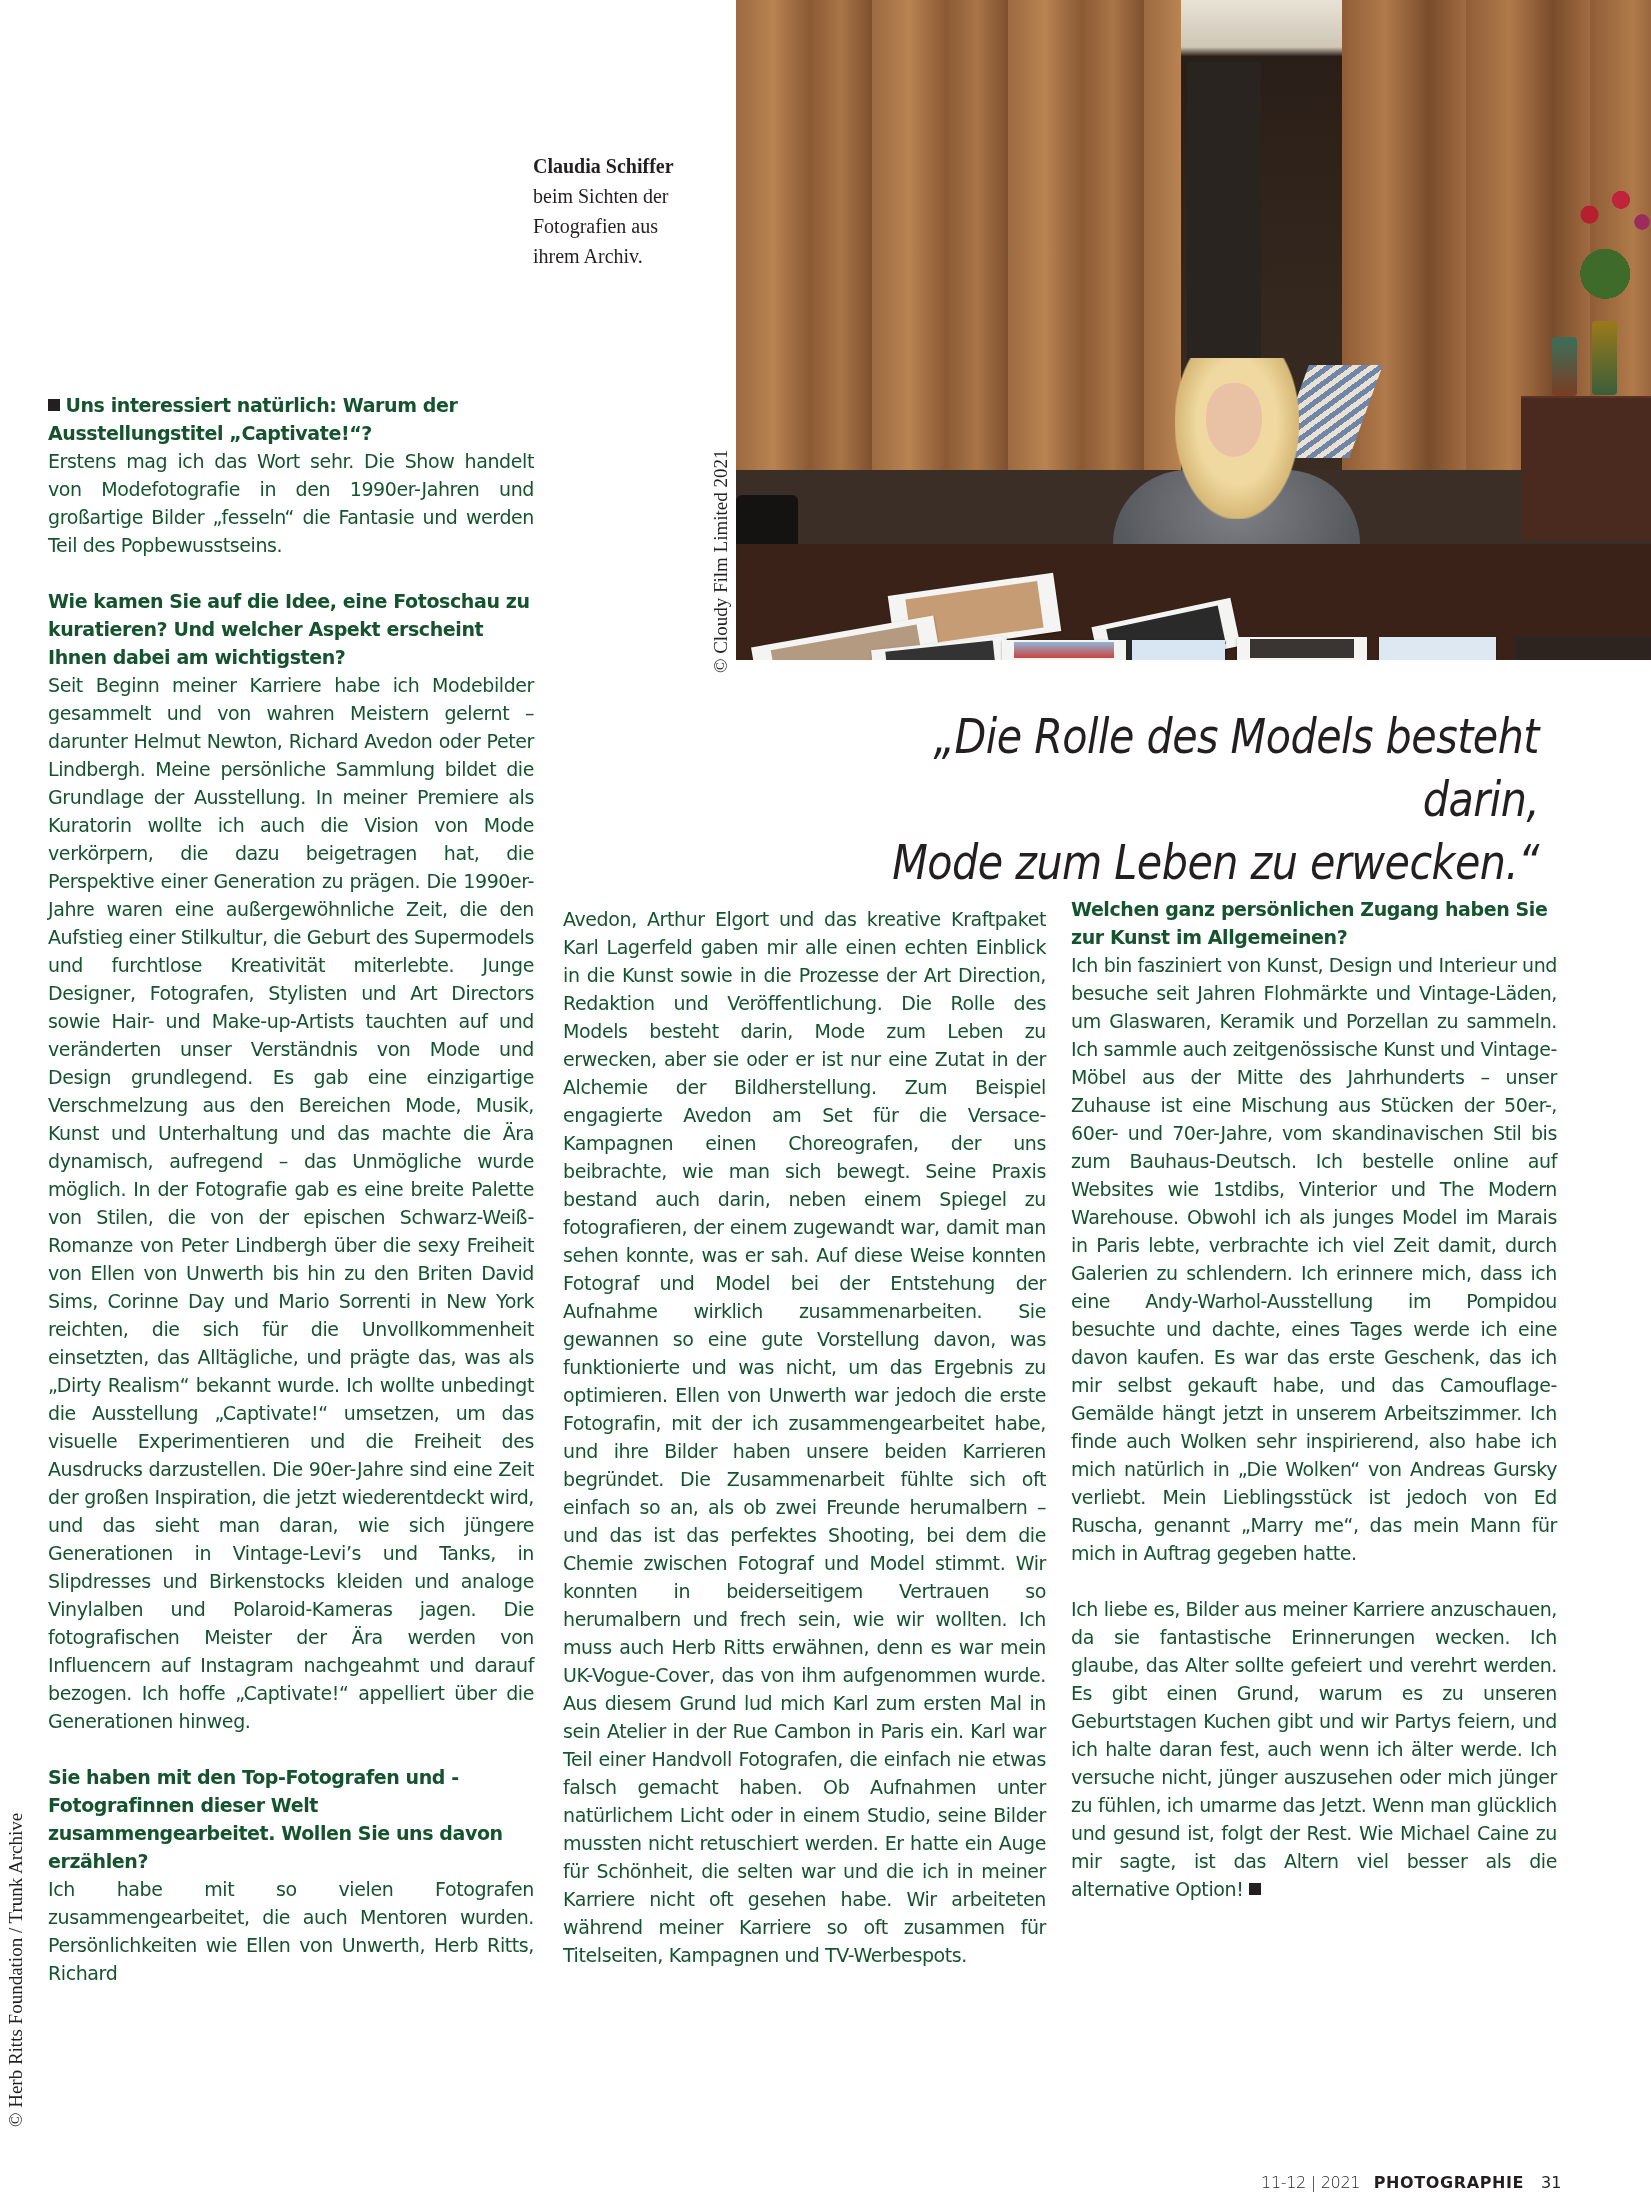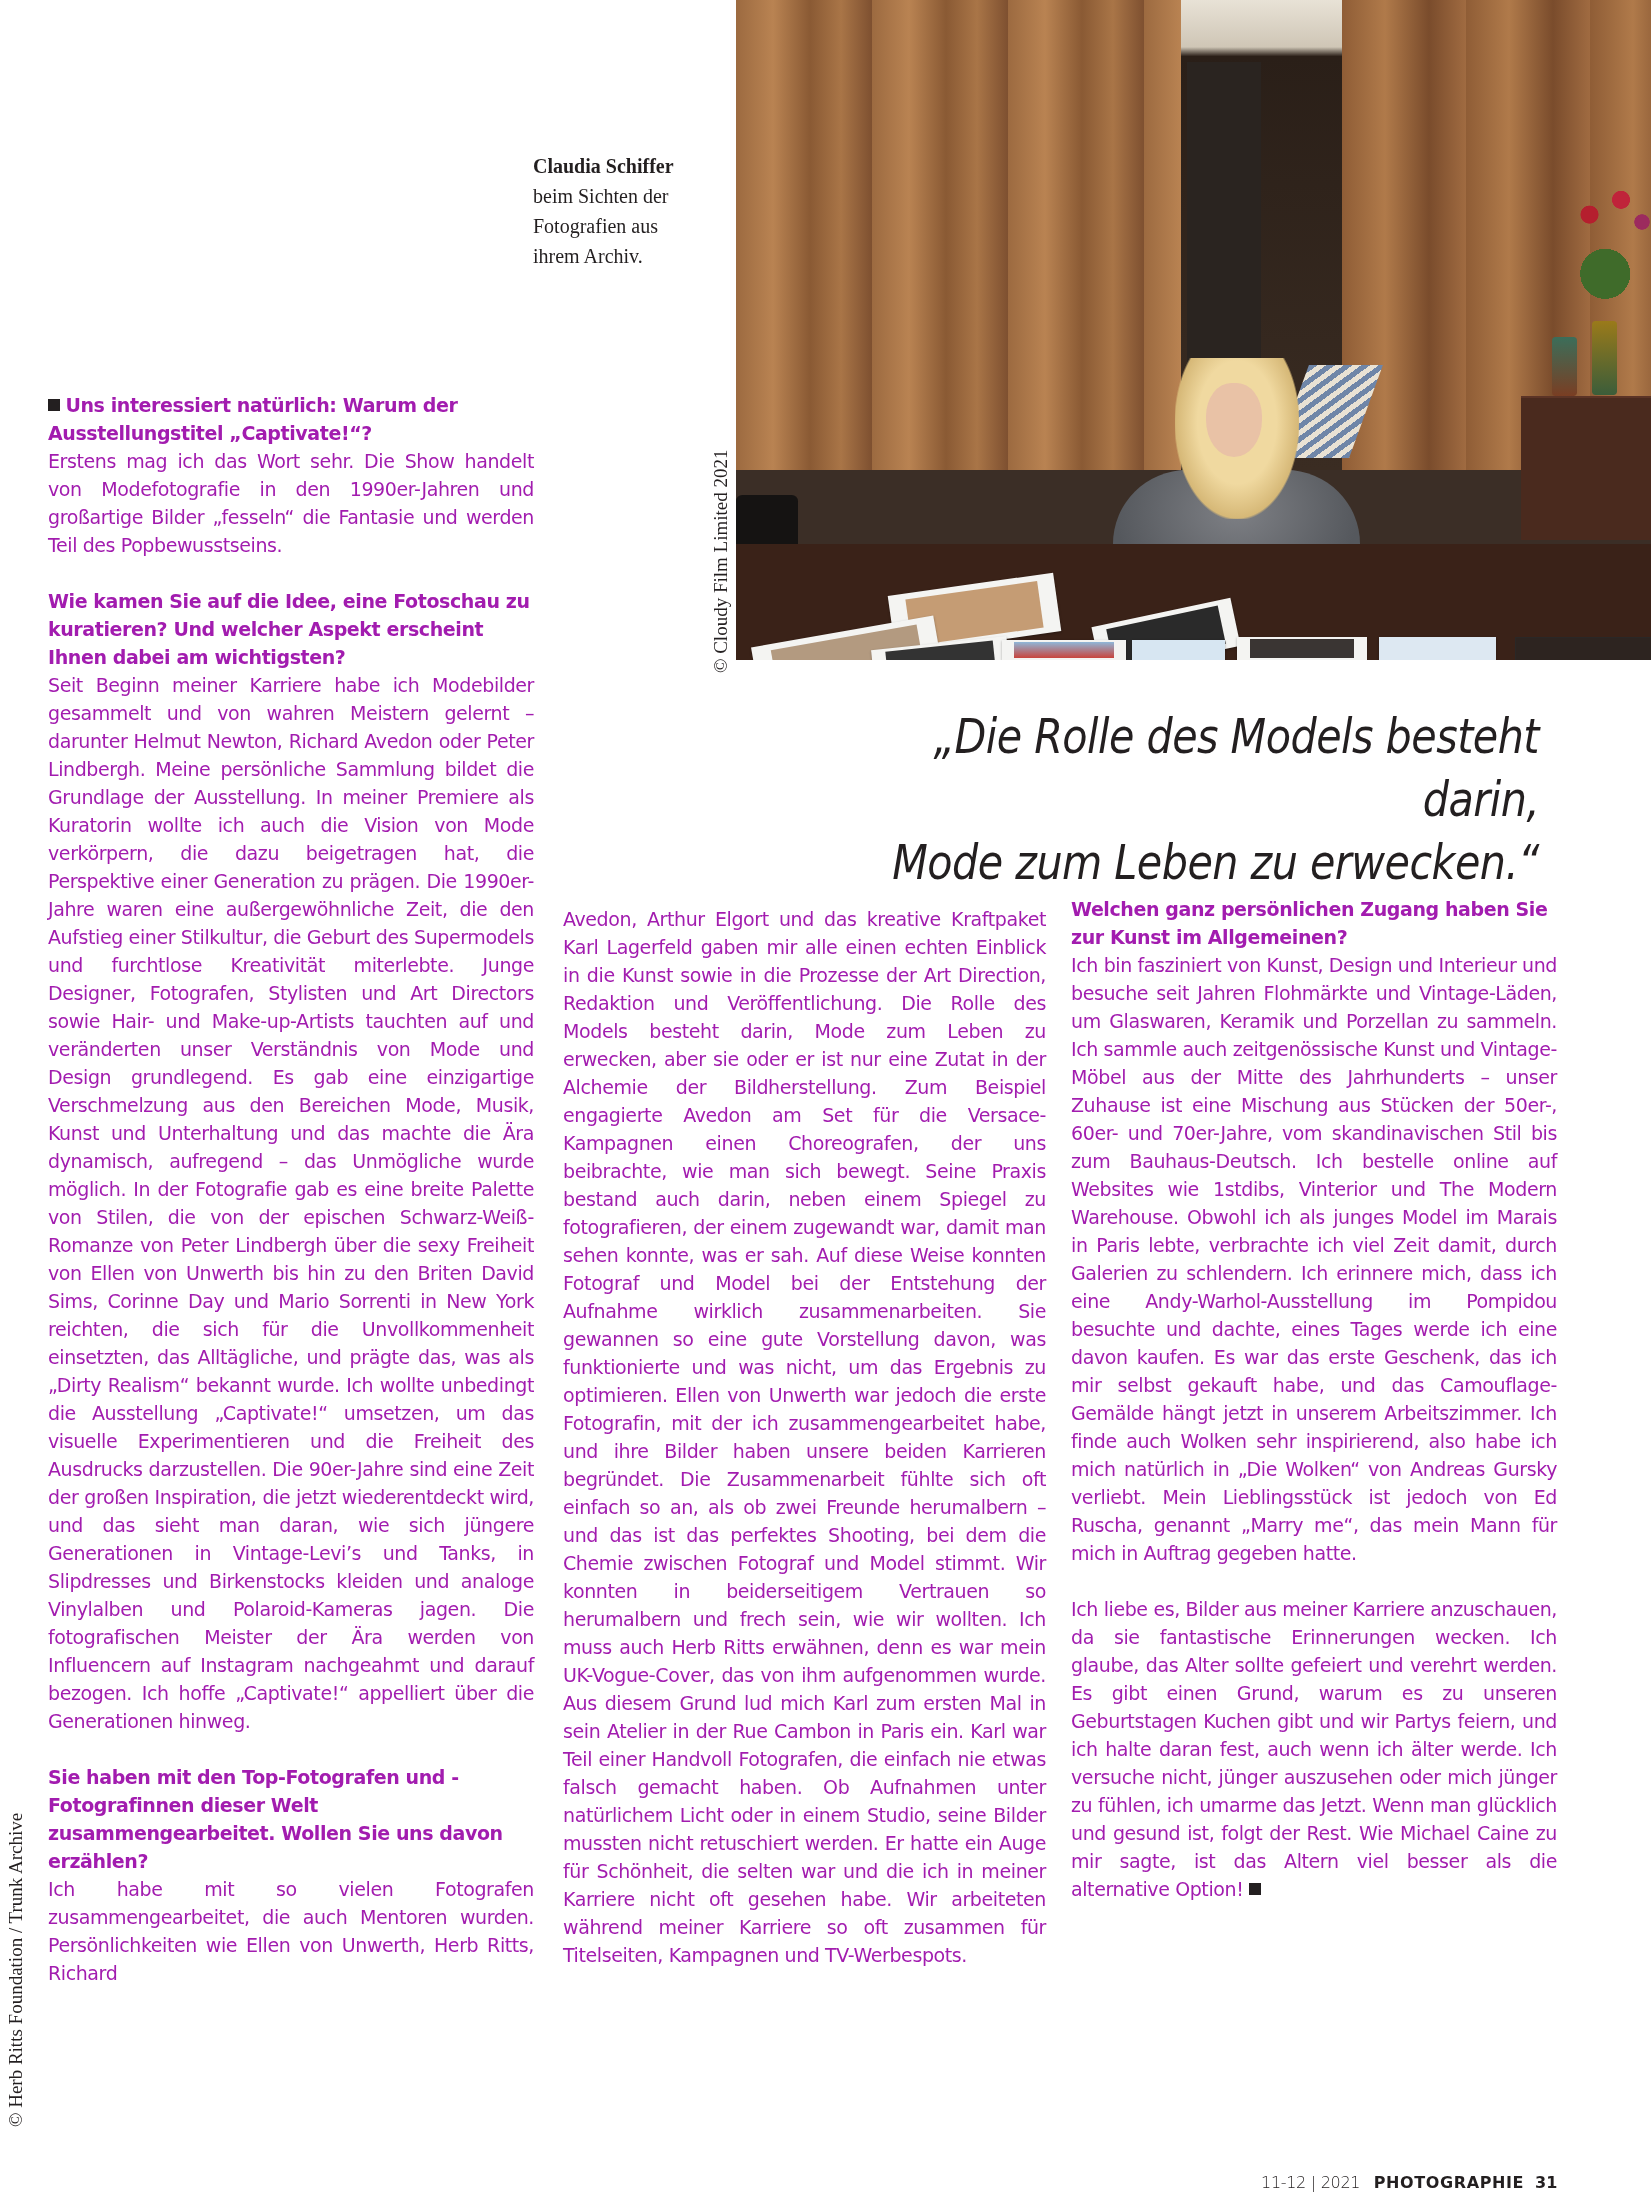--- a/index.html
+++ b/index.html
@@ -36,35 +36,35 @@
 
   
   .credit-v { position: absolute; font-family: "Liberation Serif", serif; color: #231f20; white-space: nowrap; transform-origin: left top; transform: rotate(-90deg); }
   .credit-photo { left: 710px; top: 673px; font-size: 19px; }
   .credit-left { left: 5px; top: 2127px; font-size: 19px; }
 
   
   .pullquote { position: absolute; left: 711px; top: 705px; width: 828px; text-align: right; font-family: "DejaVu Sans", sans-serif; font-style: italic; font-weight: 200; font-size: 48px; line-height: 63px; color: #231f20; letter-spacing: -0.6px; transform: scaleX(0.86); transform-origin: right top; }
 
   
-  .col { position: absolute; font-family: "DejaVu Sans", sans-serif; font-size: 19px; line-height: 28px; color: #a21caf; text-align: justify; letter-spacing: -0.4px; }
+  .col { position: absolute; font-family: "DejaVu Sans", sans-serif; font-size: 19px; line-height: 28px; color: #14532d; text-align: justify; letter-spacing: -0.4px; }
   .col p { margin: 0; }
   .col .q { font-weight: bold; text-align: left; }
   .col .gap { height: 28px; }
   .col-1 { left: 48px; top: 391px; width: 486px; }
   .col-2 { left: 563px; top: 895px; width: 483px; margin-top: 10px; }
   .col-3 { left: 1071px; top: 895px; width: 486px; }
   .col .square { display: inline-block; width: 12.4px; height: 12.4px; background: #231f20; margin-right: 5px; vertical-align: 0.6px; }
   .hy { hyphens: manual; }
 
   
   .footer { position: absolute; left: 1261px; top: 2173px; font-family: "DejaVu Sans", sans-serif; font-size: 16px; color: #231f20; white-space: nowrap; }
   .footer .issue { font-weight: 200; letter-spacing: -0.3px; }
   .footer .mag { font-weight: bold; letter-spacing: 0.6px; margin-left: 13.6px; }
-  .footer .page { font-weight: bold; margin-left: 11px; }
+  .footer .page { font-weight: normal; margin-left: 17px; }
 </style>
 </head>
 <body>
 
 <div class="photo" role="img" aria-label="Claudia Schiffer sitting at a wooden table covered with printed fashion photographs">
   <div class="wall-l"></div>
   <div class="doorway"></div>
   <div class="door-dark"></div>
   <div class="wall-r"></div>
   <div class="floor"></div>

